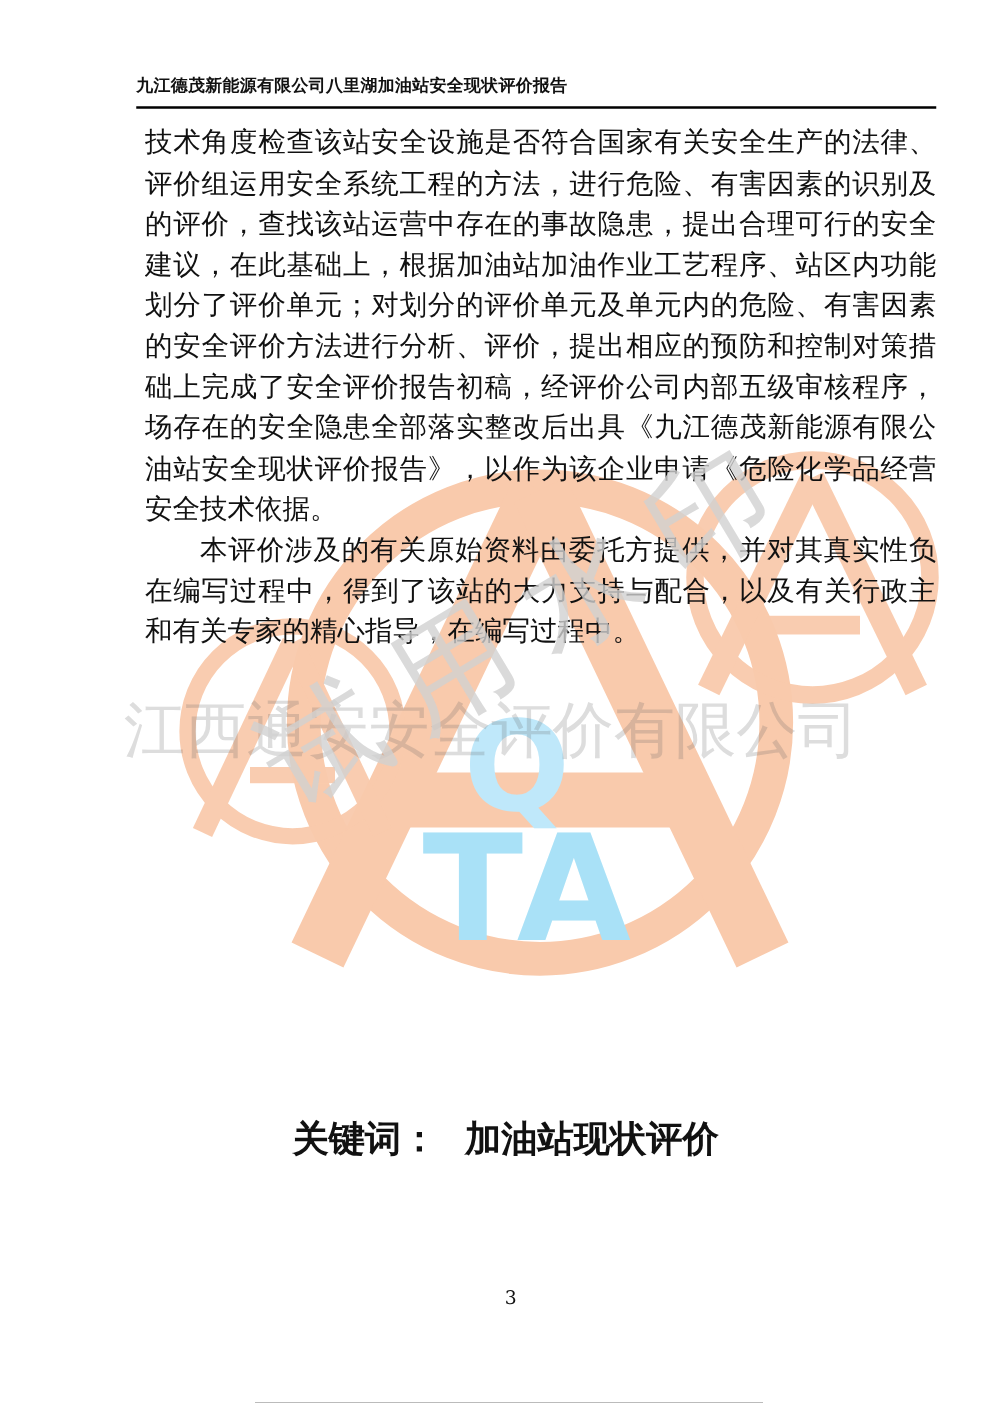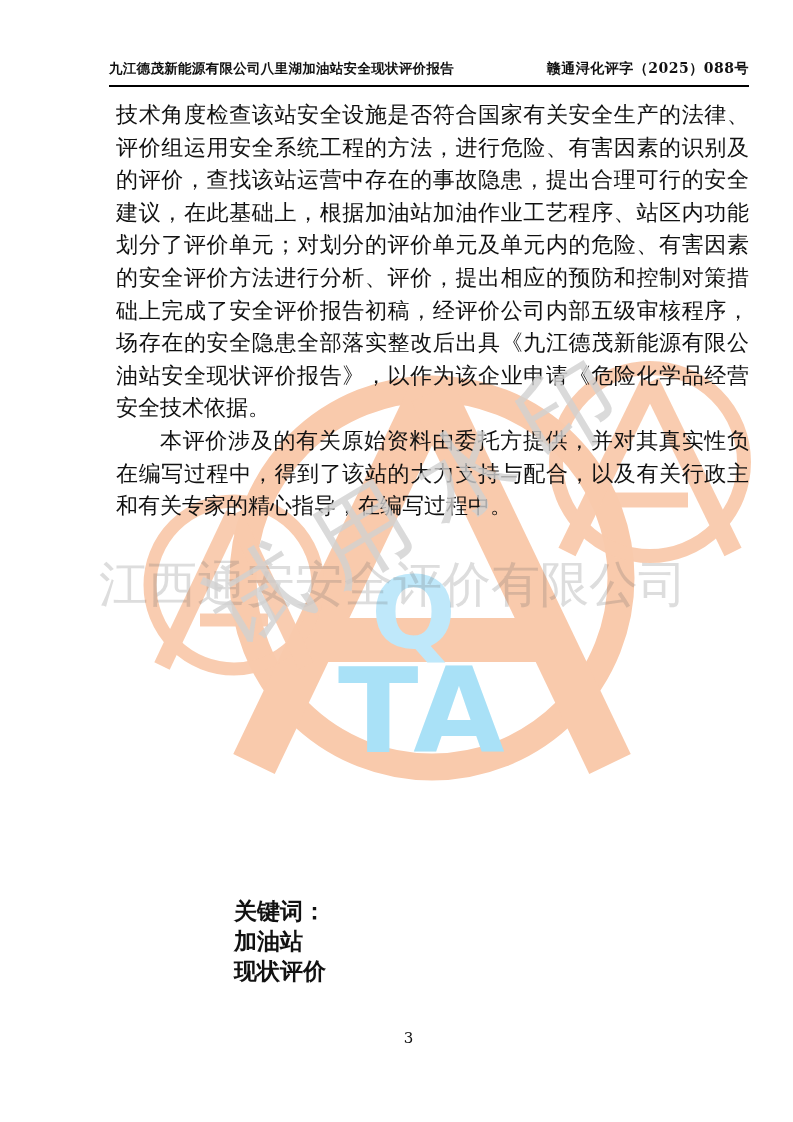--- a/index.html
+++ b/index.html
@@ -50,26 +50,26 @@
   .body-text .line{
     text-align:justify;
     text-align-last:justify;
     height:32.6px;overflow:hidden;
   }
   .body-text .line.no-stretch{text-align-last:left;}
   .body-text .line.indent{text-indent:2em;}
   .keywords{
     position:absolute;left:104px;top:896px;width:633px;
     font-family:"DejaVu Sans","Liberation Sans",sans-serif;
-    font-weight:bold;font-size:23px;line-height:30px;
-    display:flex;align-items:baseline;flex-direction:column;
+    font-weight:bold;font-size:29px;line-height:30px;
+    display:flex;align-items:baseline;
   }
   .keywords .kw-label{margin-left:118px;}
   .keywords .kw-1{margin-left:22px;}
-  .keywords .kw-2{margin-left:104px;}
+  .keywords .kw-2{}
   .page-number{
     position:absolute;left:0;top:1029px;width:793px;
     text-align:center;font-size:15px;
   }
 </style>
 </head>
 <body>
 
 <div class="page">
 
@@ -99,21 +99,20 @@
     <text x="371" y="648" font-family="DejaVu Sans, Liberation Sans, sans-serif" font-weight="bold" font-size="100" fill="#BFE8FA">Q</text>
     <text x="338" y="752" font-family="DejaVu Sans, Liberation Sans, sans-serif" font-weight="bold" font-size="118" letter-spacing="4" fill="#A9E1F7">TA</text>
   </svg>
 
   <div class="company-watermark">江西通安安全评价有限公司</div>
 
   <div class="content">
 
     <div class="header">
       <span class="h-left">九江德茂新能源有限公司八里湖加油站安全现状评价报告</span>
-      <span class="h-right">赣通浔化评字（2025）088号</span>
     </div>
 
     <div class="body-text">
       <div class="line">技术角度检查该站安全设施是否符合国家有关安全生产的法律、法规和标准。</div>
       <div class="line">评价组运用安全系统工程的方法，进行危险、有害因素的识别及其危险程度</div>
       <div class="line">的评价，查找该站运营中存在的事故隐患，提出合理可行的安全对策措施及</div>
       <div class="line">建议，在此基础上，根据加油站加油作业工艺程序、站区内功能区域特点，</div>
       <div class="line">划分了评价单元；对划分的评价单元及单元内的危险、有害因素选择了相应</div>
       <div class="line">的安全评价方法进行分析、评价，提出相应的预防和控制对策措施。在此基</div>
       <div class="line">础上完成了安全评价报告初稿，经评价公司内部五级审核程序，及加油站现</div>

